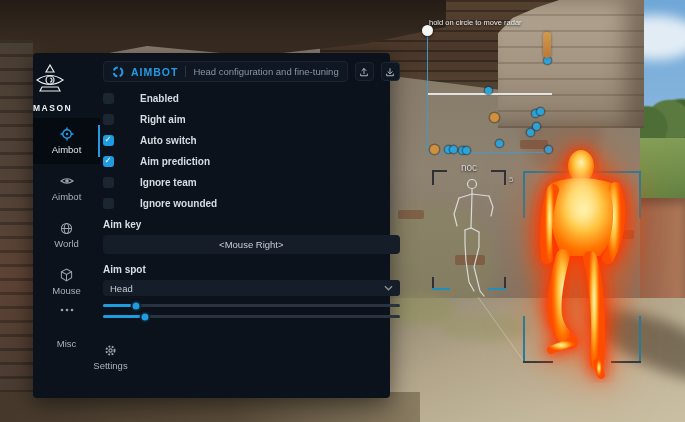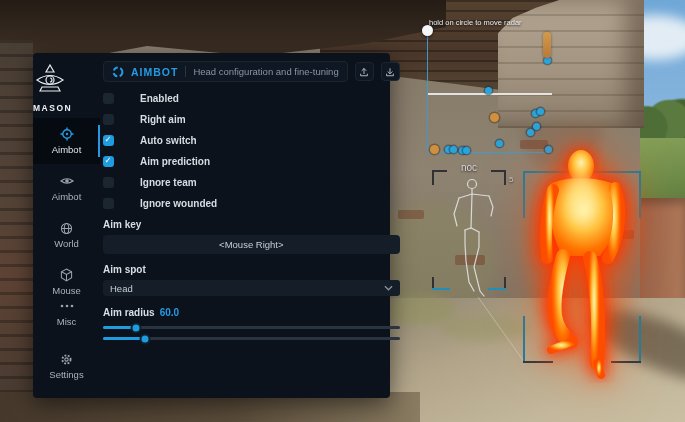--- a/index.html
+++ b/index.html
@@ -309,33 +309,33 @@
               <svg width="13" height="14" viewBox="0 0 14 15">
                 <g stroke="currentColor" stroke-width="1.1" fill="none">
                   <path d="M7 1 L12.5 4 L12.5 10.5 L7 13.8 L1.5 10.5 L1.5 4 Z"></path>
                   <path d="M1.5 4 L7 7 L12.5 4"></path>
                   <path d="M7 7 L7 13.8"></path>
                 </g>
               </svg>
             </span>
             <span class="nav-label">Mouse</span>
           </div>
-          <div class="nav-item" style="top: 237px;">
+          <div class="nav-item" style="top: 250px; justify-content: space-between;">
             <span class="nav-icon">
               <svg width="14" height="4" viewBox="0 0 14 4">
                 <g fill="currentColor">
                   <circle cx="2" cy="2" r="1.3"></circle>
                   <circle cx="7" cy="2" r="1.3"></circle>
                   <circle cx="12" cy="2" r="1.3"></circle>
                 </g>
               </svg>
             </span>
             <span class="nav-label">Misc</span>
           </div>
-          <div class="nav-item" style="top: 290px;">
+          <div class="nav-item" style="top: 281px; padding-left: 44px;">
             <span class="nav-icon">
               <svg width="13" height="13" viewBox="0 0 14 14">
                 <circle cx="7" cy="7" r="4.4" fill="none" stroke="currentColor" stroke-width="2" stroke-dasharray="2 1.6"></circle>
                 <circle cx="7" cy="7" r="1.8" fill="none" stroke="currentColor" stroke-width="1.2"></circle>
               </svg>
             </span>
             <span class="nav-label">Settings</span>
           </div>
         </div>
     </div>
@@ -402,24 +402,20 @@
       <div class="select">
         <span>Head</span>
         <span class="chev">
           <svg width="9" height="6" viewBox="0 0 10 6">
               <path d="M1 1 L5 5 L9 1" fill="none" stroke="currentColor" stroke-width="1.4"></path>
             </svg>
         </span>
       </div>
 
       <div id="sliders">
-          <div class="s-row">
-            <span class="s-label">Aim radius</span>
-            <span class="s-value">60.0</span>
-          </div>
           <div class="s-track">
             <div class="s-fill" style="width: 11%;"></div>
             <div class="s-handle" style="left: 11%;"></div>
           </div>
           <div class="s-track">
             <div class="s-fill" style="width: 14%;"></div>
             <div class="s-handle" style="left: 14%;"></div>
           </div>
         </div>
     </div>

